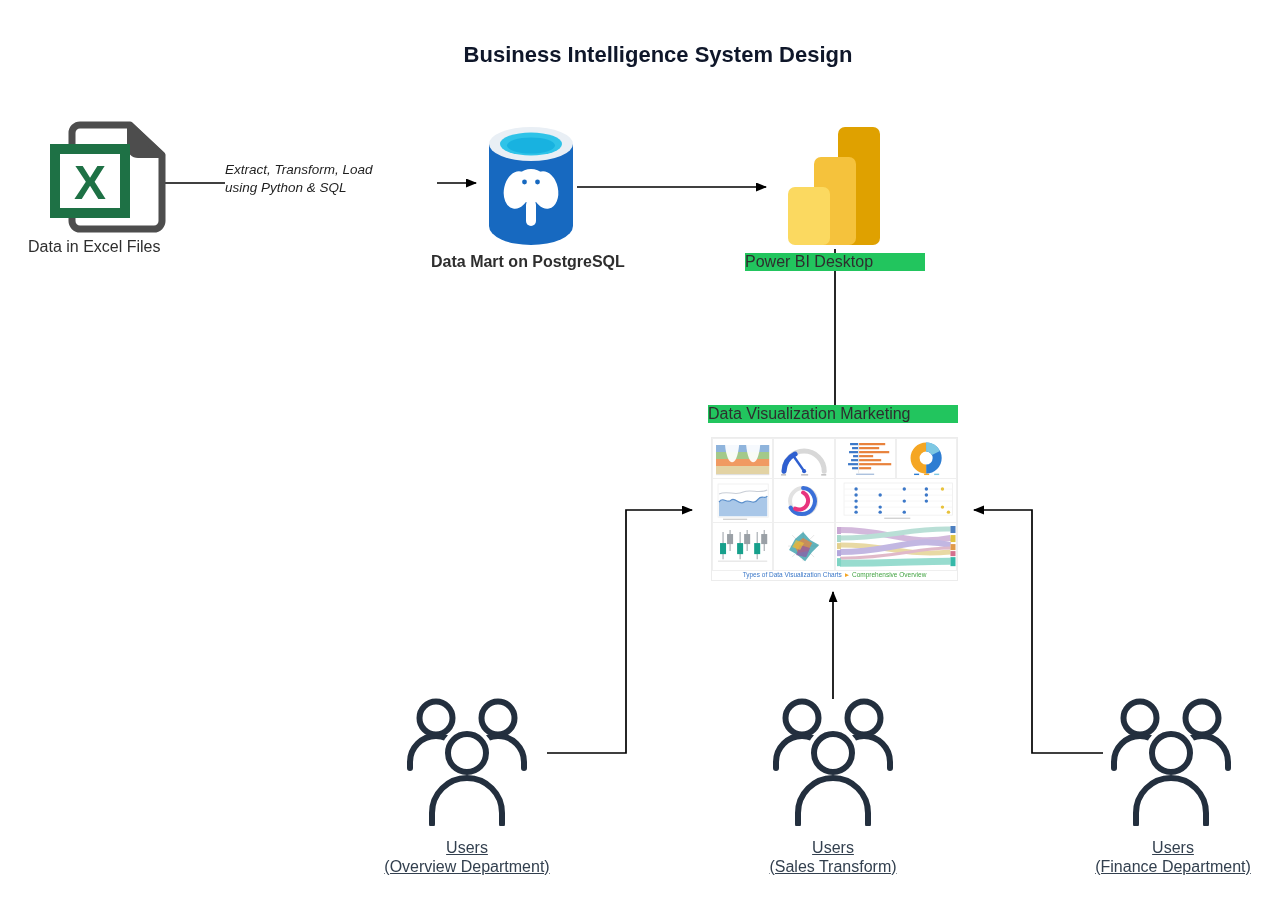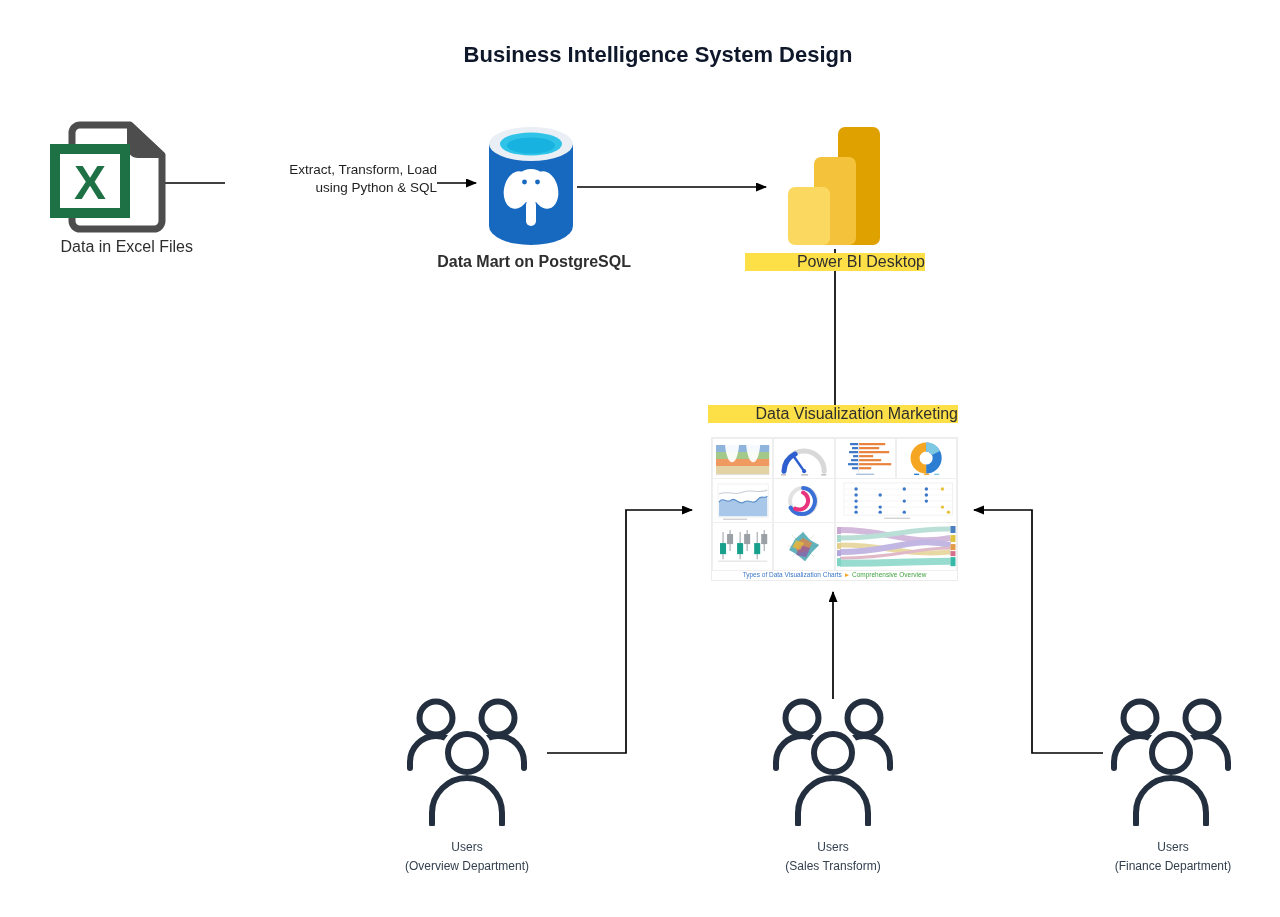--- a/index.html
+++ b/index.html
@@ -1,23 +1,23 @@
 <!DOCTYPE html>
 <html><head>
 <meta charset="utf-8">
 <style>
   html,body{margin:0;padding:0;background:#fff;}
   .canvas{position:relative;width:1280px;height:917px;background:#fff;overflow:hidden;
           font-family:"Liberation Sans",sans-serif;color:#2b2b2b;}
   .abs{position:absolute;}
   .page-title{font-size:22px;font-weight:bold;color:#0f172a;width:100%;text-align:center;top:42px;left:0;padding-left:18px;}
-  .node-label{font-size:16px;color:#2e2e2e;text-align:right;}
-  .edge-label{font-size:13.5px;line-height:18px;color:#1f1f1f;text-align:right;background:#fff;}
-  .white-bg{background:#fde047;}
-  .users-label{font-size:12px;line-height:19px;color:#33404f;text-align:center;}
+  .node-label{font-size:16px;color:#2e2e2e;text-align:left;}
+  .edge-label{font-size:13.5px;line-height:18px;color:#1f1f1f;text-align:left;background:#fff;font-style:italic;}
+  .white-bg{background:#22c55e;}
+  .users-label{font-size:16px;line-height:19px;color:#33404f;text-align:center;text-decoration:underline;}
   svg{display:block;}
   
   .dash{left:711px;top:437px;width:245px;background:#fff;border:1px solid #ececec;
         display:grid;grid-template-columns:repeat(4,1fr);}
   .dash .cell{border:1px solid #efefef;background:#fff;height:100%;}
   .r1{height:40px;} .r2{height:44px;} .r3{height:40px;}
   .span2{grid-column:span 2;}
   .dash-caption{grid-column:span 4;height:11px;font-size:6.5px;line-height:11px;text-align:center;
                 white-space:nowrap;overflow:hidden;}
   .cap-main{color:#3B78C8;} .cap-arrow{color:#F5A623;} .cap-sub{color:#41A341;}

